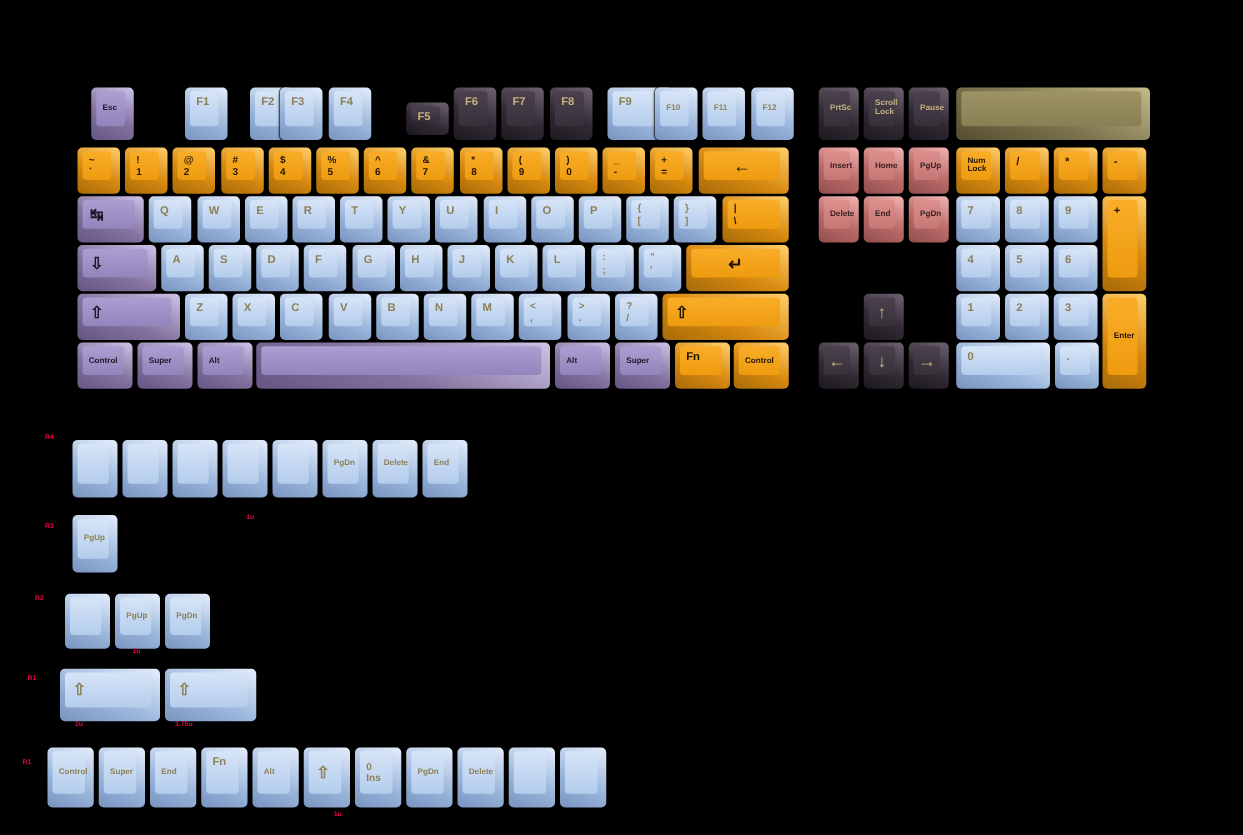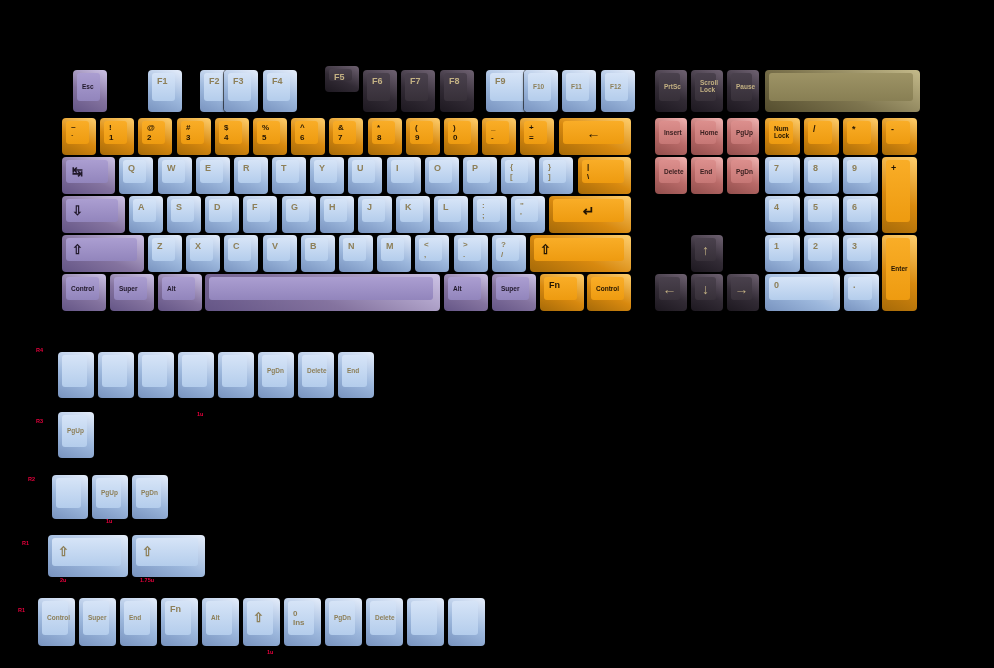--- a/index.html
+++ b/index.html
@@ -58,21 +58,21 @@
     <div class="key c-blue" style="left: 224px; top: 70px; width: 34px; height: 42px;">
       <div class="face">
         <span class="lab">F3</span>
       </div>
     </div>
     <div class="key c-blue" style="left: 263px; top: 70px; width: 34px; height: 42px;">
       <div class="face">
         <span class="lab">F4</span>
       </div>
     </div>
-    <div class="key c-dark" style="left: 325px; top: 66px; width: 34px; height: 26px;">
+    <div class="key c-dark" style="left: 325px; top: 82px; width: 34px; height: 26px;">
       <div class="face">
         <span class="lab">F5</span>
       </div>
     </div>
     <div class="key c-dark" style="left: 363px; top: 70px; width: 34px; height: 42px;">
       <div class="face">
         <span class="lab">F6</span>
       </div>
     </div>
     <div class="key c-dark" style="left: 401px; top: 70px; width: 34px; height: 42px;">

